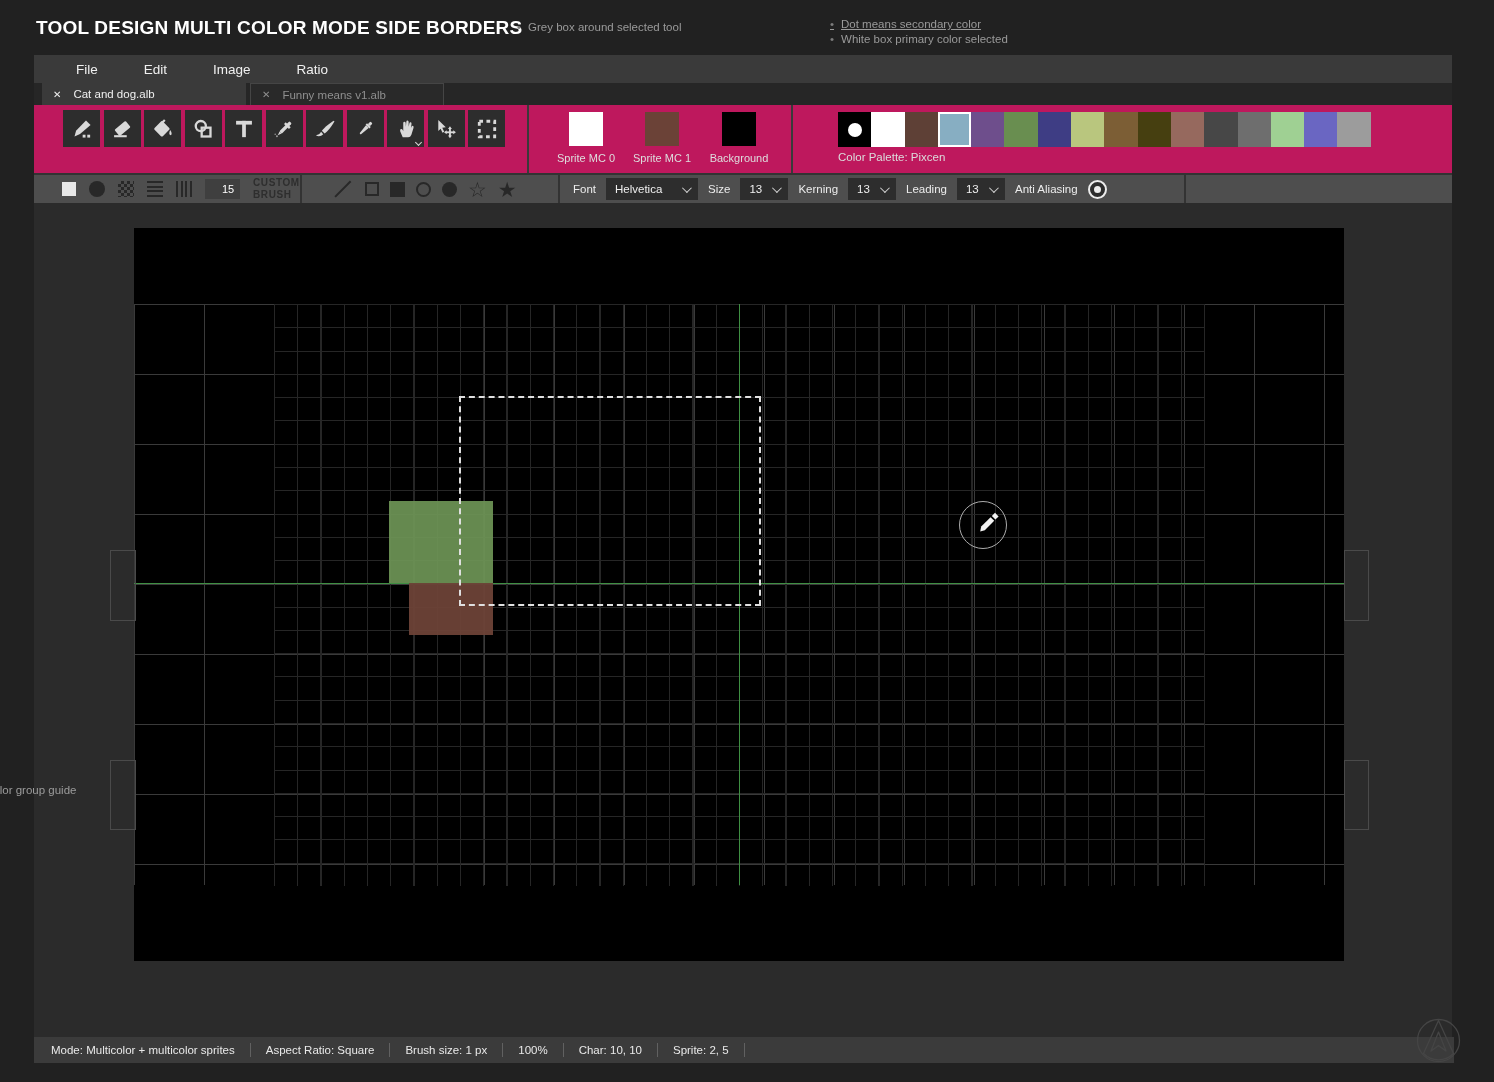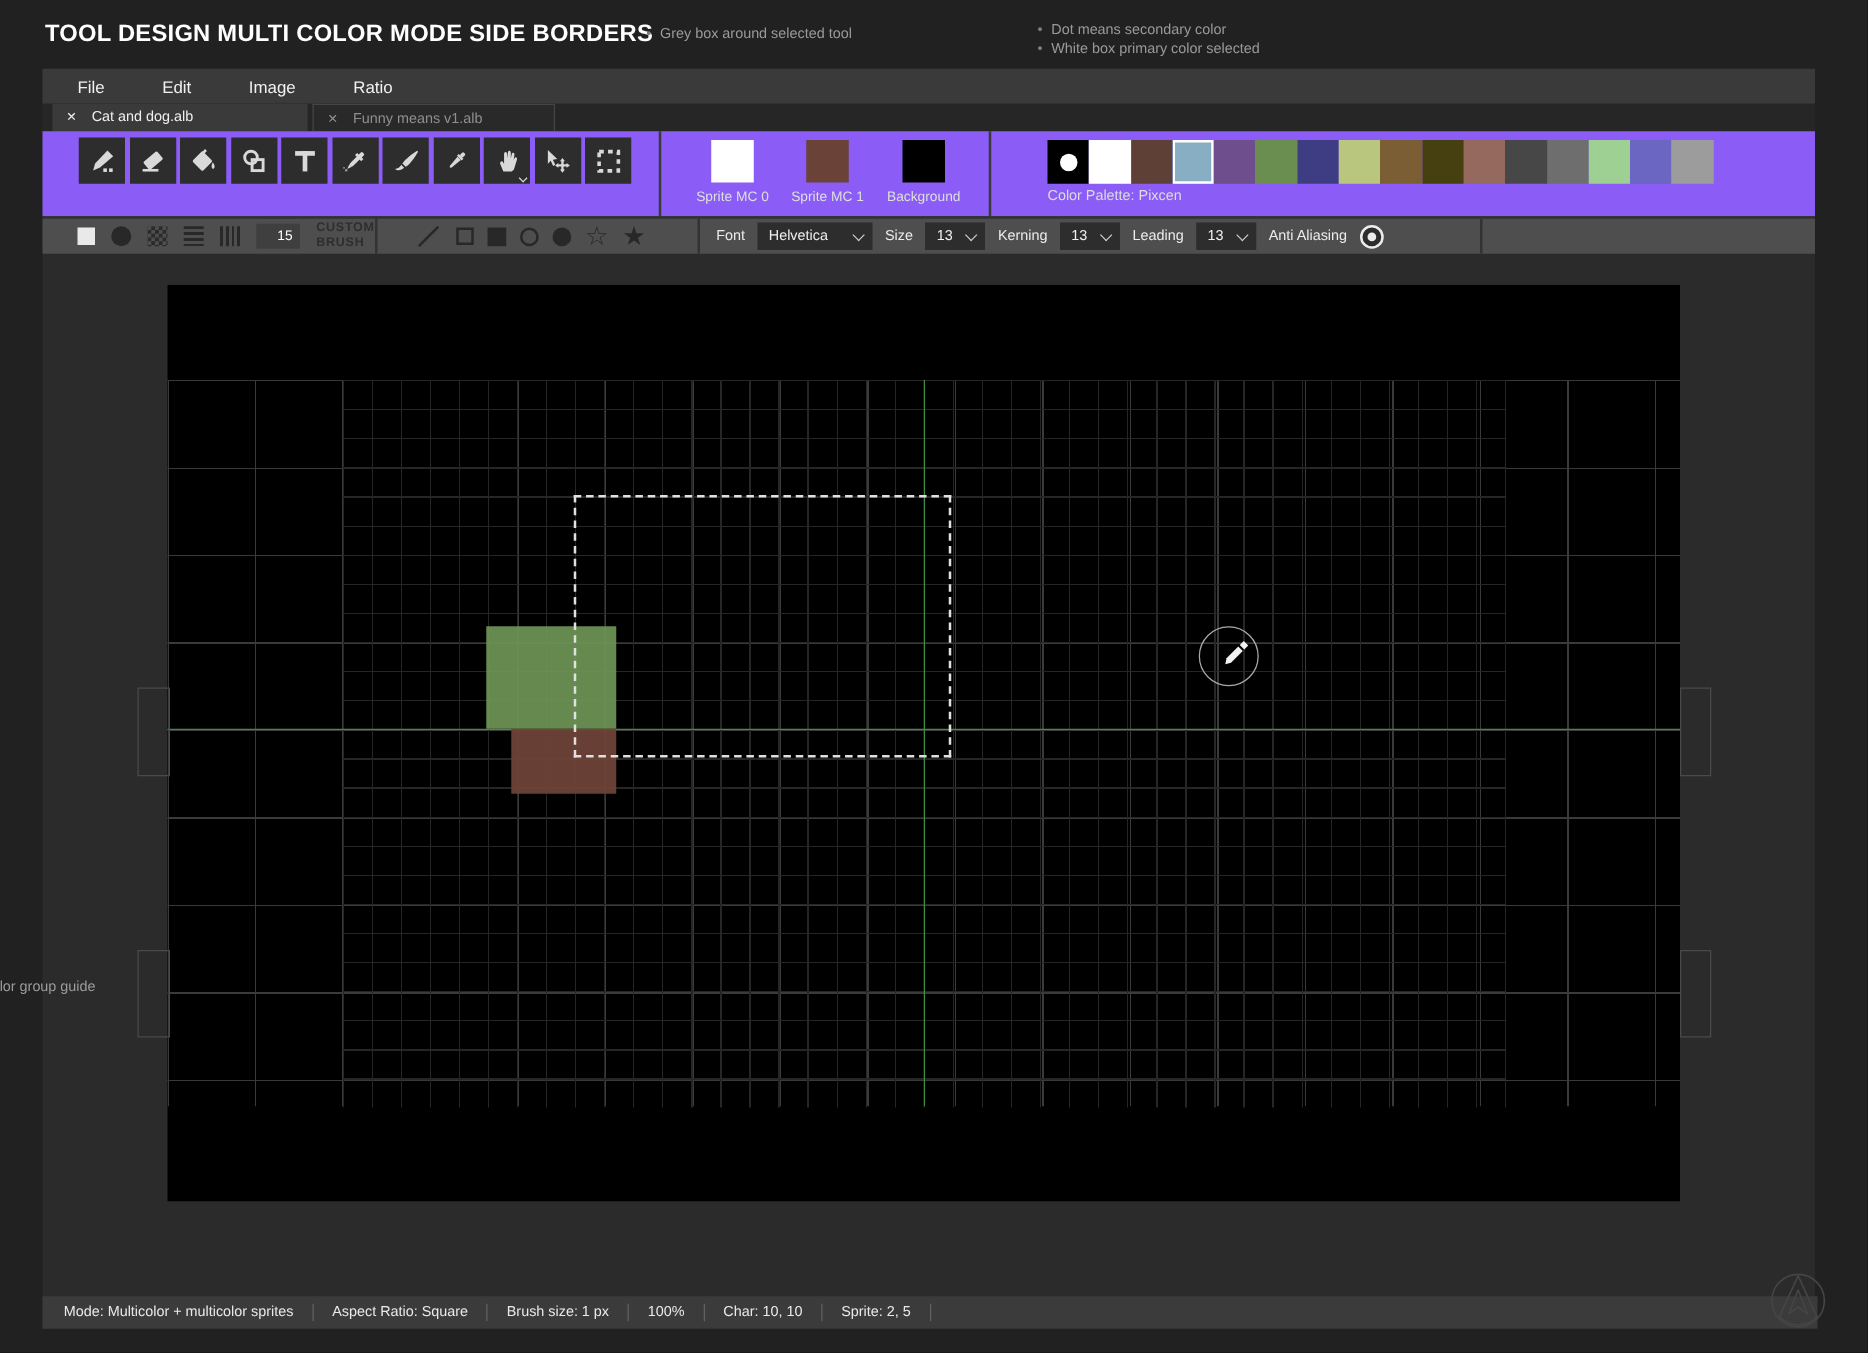--- a/index.html
+++ b/index.html
@@ -3,29 +3,29 @@
 <meta charset="utf-8">
 <style>
   html,body{margin:0;padding:0;width:1494px;height:1082px;background:#212121;overflow:hidden;
     font-family:"Liberation Sans",sans-serif;-webkit-font-smoothing:antialiased;}
   
   #page-title{position:absolute;left:36px;top:17px;font-size:19px;font-weight:700;color:#fff;letter-spacing:.2px;}
   .annot{position:absolute;font-size:11.5px;color:#9a9a9a;}
   .annot .b{margin-right:7px;color:#7d7d7d;}
   
   #app{position:absolute;left:34px;top:55px;width:1418px;height:1007px;background:#2b2b2b;}
-  #menu-bar{position:absolute;left:0;top:0;width:100%;height:28px;background:#3a3a3a;display:flex;align-items:center;padding-left:22px;box-sizing:border-box;gap:34px;}
+  #menu-bar{position:absolute;left:0;top:0;width:100%;height:28px;background:#3a3a3a;display:flex;align-items:center;padding-left:36px;box-sizing:border-box;gap:34px;}
   .menu-item{color:#f0f0f0;font-size:13.5px;padding:0 6px;cursor:default;}
   #tab-strip{position:absolute;left:0;top:28px;width:100%;height:22px;background:#262626;}
   .tab{position:absolute;top:0;height:22px;display:flex;align-items:center;gap:12px;padding-left:11px;box-sizing:border-box;font-size:11.5px;}
   .tab .x{font-size:10px;}
   #tab-0{left:8px;width:204px;background:#3a3a3a;color:#efefef;}
   #tab-1{left:216px;width:194px;background:#292929;color:#8f8f8f;border:1px solid #454545;border-bottom:none;}
   
-  #row1{position:absolute;left:0;top:50px;width:100%;height:68px;background:#8b5cf6;}
+  #row1{position:absolute;left:0;top:50px;width:100%;height:68px;background:#be185d;}
   #tools{position:absolute;left:29px;top:5px;display:flex;gap:3.5px;}
   .tool{width:37px;height:37px;background:#2d2d2d;display:flex;align-items:center;justify-content:center;position:relative;}
   .tool svg{display:block;}
   .vdiv1{position:absolute;top:0;height:68px;width:2px;background:#3a3a3a;}
   .swatch-stack{position:absolute;top:7px;width:90px;display:flex;flex-direction:column;align-items:center;}
   .swatch34{width:34px;height:34px;}
   .swatch-label{margin-top:6px;font-size:11px;color:#dedede;white-space:nowrap;}
   #palette-row{position:absolute;left:804px;top:7px;display:flex;}
   .pswatch{width:33.3px;height:35px;position:relative;box-sizing:border-box;}
   .pswatch.selected{box-shadow:inset 0 0 0 2px #ffffff;}
@@ -79,21 +79,21 @@
   #logo{position:absolute;left:1381px;top:962px;}
   #status-bar{position:absolute;left:0;top:982px;width:100%;height:26px;background:#3b3b3b;display:flex;align-items:center;padding-left:2px;}
   .status-item{font-size:11.5px;color:#e9e9e9;padding:0 15px;border-right:1px solid #616161;line-height:14px;white-space:nowrap;}
   .hand-chev{position:absolute;right:3px;bottom:2px;width:4px;height:4px;border-right:1.4px solid #d9d9d9;border-bottom:1.4px solid #d9d9d9;transform:rotate(45deg);}
 </style>
 </head>
 <body>
 
 <div id="page-title">TOOL DESIGN MULTI COLOR MODE SIDE BORDERS</div>
 <div class="annot" style="left:517px;top:21px;"><span class="b">•</span><span>Grey box around selected tool</span></div>
-<div class="annot" style="left:830px;top:18px;"><span class="b">•</span><span>Dot means secondary color</span></div>
+<div class="annot" style="left:830px;top:18px;text-decoration:underline;"><span class="b">•</span><span>Dot means secondary color</span></div>
 <div class="annot" style="left:830px;top:33px;"><span class="b">•</span><span>White box primary color selected</span></div>
 
 <div id="app">
 
   <div id="menu-bar">
       <span class="menu-item">File</span>
       <span class="menu-item">Edit</span>
       <span class="menu-item">Image</span>
       <span class="menu-item">Ratio</span>
     </div>

